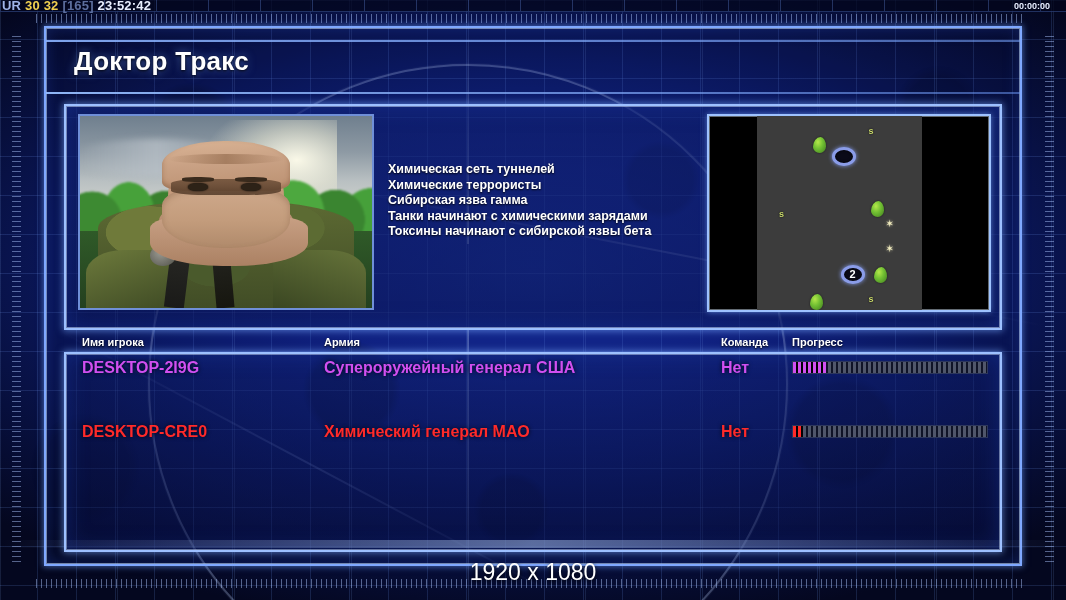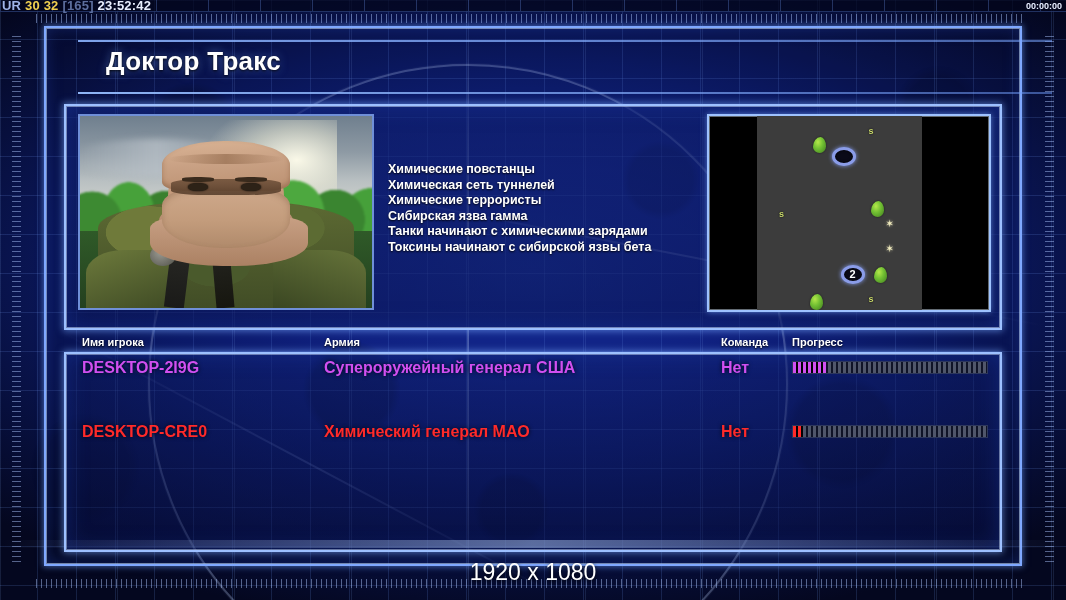--- a/index.html
+++ b/index.html
@@ -86,21 +86,21 @@
     position:absolute; left:2px; top:0px; height:12px; line-height:12px;
     font-family:"Liberation Sans", sans-serif; font-size:13px; font-weight:bold;
     white-space:nowrap; letter-spacing:.2px;
   }
   .perf .p-ur { color:#9fb4e8; }
   .perf .p-a  { color:#f0d050; }
   .perf .p-b  { color:#f0d050; }
   .perf .p-br { color:#5d6f9e; }
   .perf .p-t  { color:#e8eeff; }
   .clock {
-    position:absolute; right:4px; top:0; height:12px; line-height:12px;
+    position:absolute; right:16px; top:0; height:12px; line-height:12px;
     font-size:9px; font-weight:bold; color:#e8eeff;
   }
 
   
   .frame-outer {
     position:absolute; left:12px; top:14px; width:1042px; height:574px;
     z-index:10; pointer-events:none;
   }
   .ruler {
     position:absolute;
@@ -141,21 +141,20 @@
       inset 0 0 16px rgba(40,80,200,.35);
     background:rgba(10,20,80,.10);
     z-index:12;
     pointer-events:none;
   }
 
   
   .titlebar {
     position:absolute; left:46px; top:40px; width:974px; height:52px;
     z-index:15;
-    margin-left:32px;
   }
   .titlebar .tline-top {
     position:absolute; left:0; top:0; width:100%; height:2px;
     background:linear-gradient(to right, rgba(140,180,255,.9), rgba(120,165,255,.55));
   }
   .titlebar .tline-bot {
     position:absolute; left:0; bottom:-2px; width:100%; height:2px;
     background:linear-gradient(to right, rgba(150,190,255,.95), rgba(110,155,250,.5));
   }
   .title-text {
@@ -463,21 +462,20 @@
     <div class="sd-wrap"></div>
     <div class="sd-wrapfold"></div>
     <div class="sd-eyeband"></div>
     <div class="sd-browL"></div>
     <div class="sd-browR"></div>
     <div class="sd-eyeL"></div>
     <div class="sd-eyeR"></div>
   </div>
 
   <div class="desc">
-    <div class="line">Химические повстанцы</div>
     <div class="line">Химическая сеть туннелей</div>
     <div class="line">Химические террористы</div>
     <div class="line">Сибирская язва гамма</div>
     <div class="line">Танки начинают с химическими зарядами</div>
     <div class="line">Токсины начинают с сибирской язвы бета</div>
   </div>
 
   <div class="minimap-wrap">
     <div class="mm-field"></div>
     <div id="mm-props">

